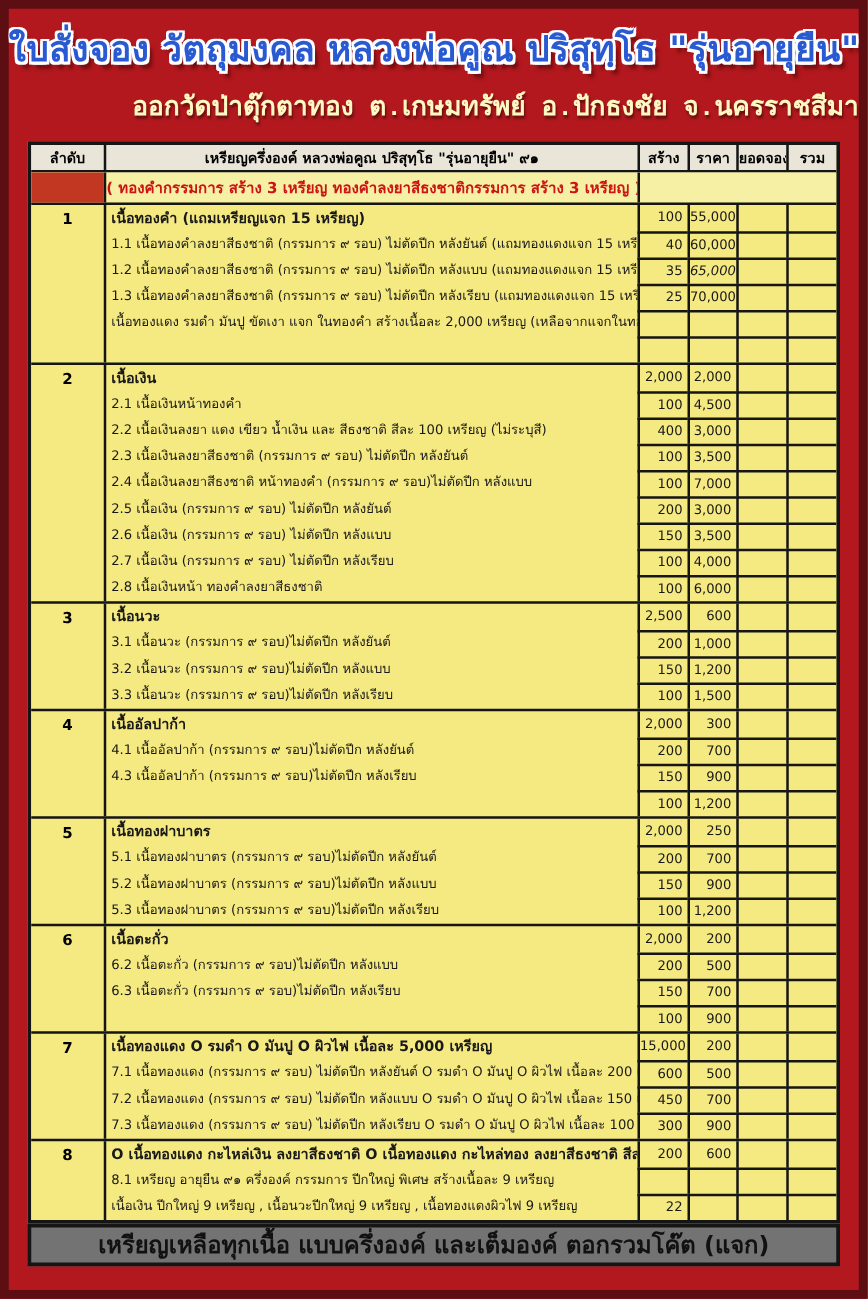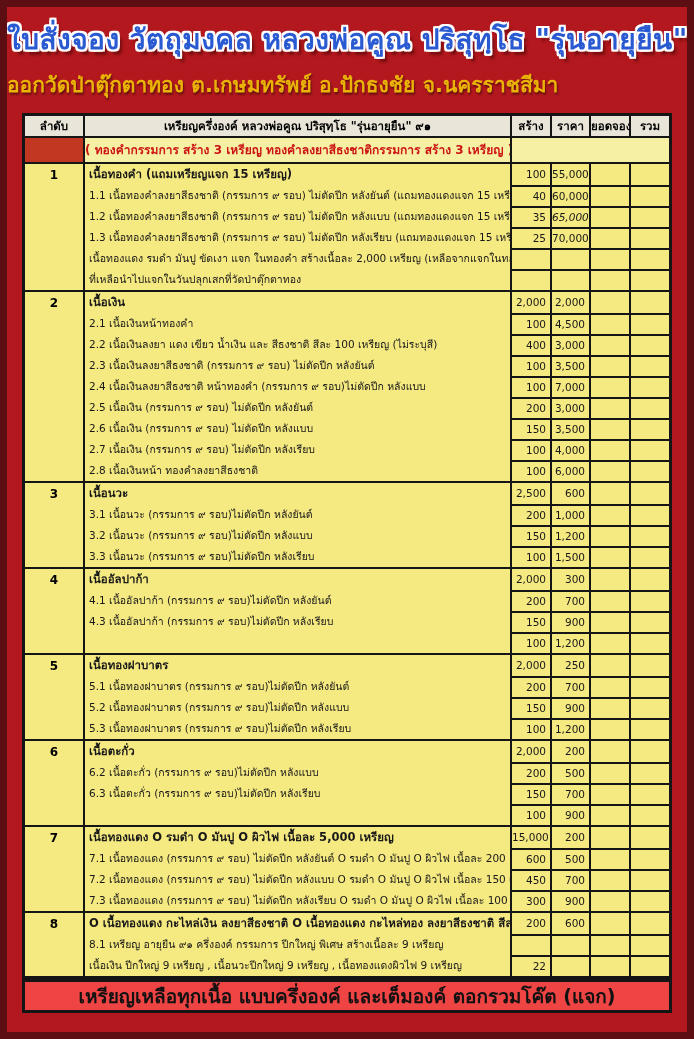--- a/index.html
+++ b/index.html
@@ -17,26 +17,27 @@
     font-size:28px; font-weight:bold;
     color:#2a5ad2;
     text-shadow:
       -2px -2px 0 #fff, 2px -2px 0 #fff, -2px 2px 0 #fff, 2px 2px 0 #fff,
       -2px 0 0 #fff, 2px 0 0 #fff, 0 -2px 0 #fff, 0 2px 0 #fff,
       4px 5px 3px rgba(50,0,0,0.55);
     letter-spacing:0.5px;
     white-space:nowrap;
   }
   .subtitle{
-    text-align:left;
+    text-align:right;
     font-size:21px; font-weight:bold;
-    color:#eab308;
+    color:#fef9c3;
     margin-top:7px; margin-bottom:12px;
     text-shadow:1px 2px 2px rgba(0,0,0,0.45);
     white-space:nowrap;
+    font-family:Liberation Mono, monospace;
   }
   .order-table{
     --rh:21px;
     width:650px; margin:0 auto;
     border:3px solid #151515;
     background:#f5e981;
   }
   .thead{
     display:grid;
     grid-template-columns:58px 1fr 40px 39px 40px 40px;
@@ -90,21 +91,21 @@
     border-left:2px solid #151515;
     font-size:10.5px; color:#181818;
     text-align:right; padding-right:4px;
     line-height:var(--rh);
     overflow:hidden;
   }
   .num.bt{ border-top:2px solid #151515; line-height:calc(var(--rh) - 2px); }
   .footer-bar{
     width:650px; margin:0 auto;
     border:3px solid #151515;
-    background:#ef4444;
+    background:#737373;
     height:34px;
     text-align:center; font-weight:bold; font-size:19px;
     line-height:29px; color:#111;
     white-space:nowrap; overflow:hidden;
   }
 </style>
 </head>
 <body>
 
 <div class="page">
@@ -127,21 +128,20 @@
     </div>
     <div id="sections">
         <div class="section" style="grid-template-rows: repeat(6, var(--rh));">
           <div class="idx">1</div>
           <div class="desc">
             <div class="line bold">เนื้อทองคำ    (แถมเหรียญแจก 15 เหรียญ)</div>
             <div class="line">1.1 เนื้อทองคำลงยาสีธงชาติ  (กรรมการ ๙ รอบ)  ไม่ตัดปีก หลังยันต์   (แถมทองแดงแจก 15 เหรียญ)</div>
             <div class="line">1.2 เนื้อทองคำลงยาสีธงชาติ  (กรรมการ ๙ รอบ)  ไม่ตัดปีก หลังแบบ   (แถมทองแดงแจก 15 เหรียญ)</div>
             <div class="line">1.3 เนื้อทองคำลงยาสีธงชาติ  (กรรมการ ๙ รอบ)  ไม่ตัดปีก หลังเรียบ  (แถมทองแดงแจก 15 เหรียญ)</div>
             <div class="line">เนื้อทองแดง รมดำ มันปู ขัดเงา แจก ในทองคำ สร้างเนื้อละ 2,000 เหรียญ (เหลือจากแจกในทองคำ)</div>
-            <div class="line">ที่เหลือนำไปแจกในวันปลุกเสกที่วัดป่าตุ๊กตาทอง</div>
           </div>
           <div class="num" style="grid-area: 1 / 3;">100</div>
           <div class="num" style="grid-area: 1 / 4;">55,000</div>
           <div class="num" style="grid-area: 1 / 5;"></div>
           <div class="num" style="grid-area: 1 / 6;"></div>
           <div class="num bt" style="grid-area: 2 / 3;">40</div>
           <div class="num bt" style="grid-area: 2 / 4;">60,000</div>
           <div class="num bt" style="grid-area: 2 / 5;"></div>
           <div class="num bt" style="grid-area: 2 / 6;"></div>
           <div class="num bt" style="grid-area: 3 / 3;">35</div>

